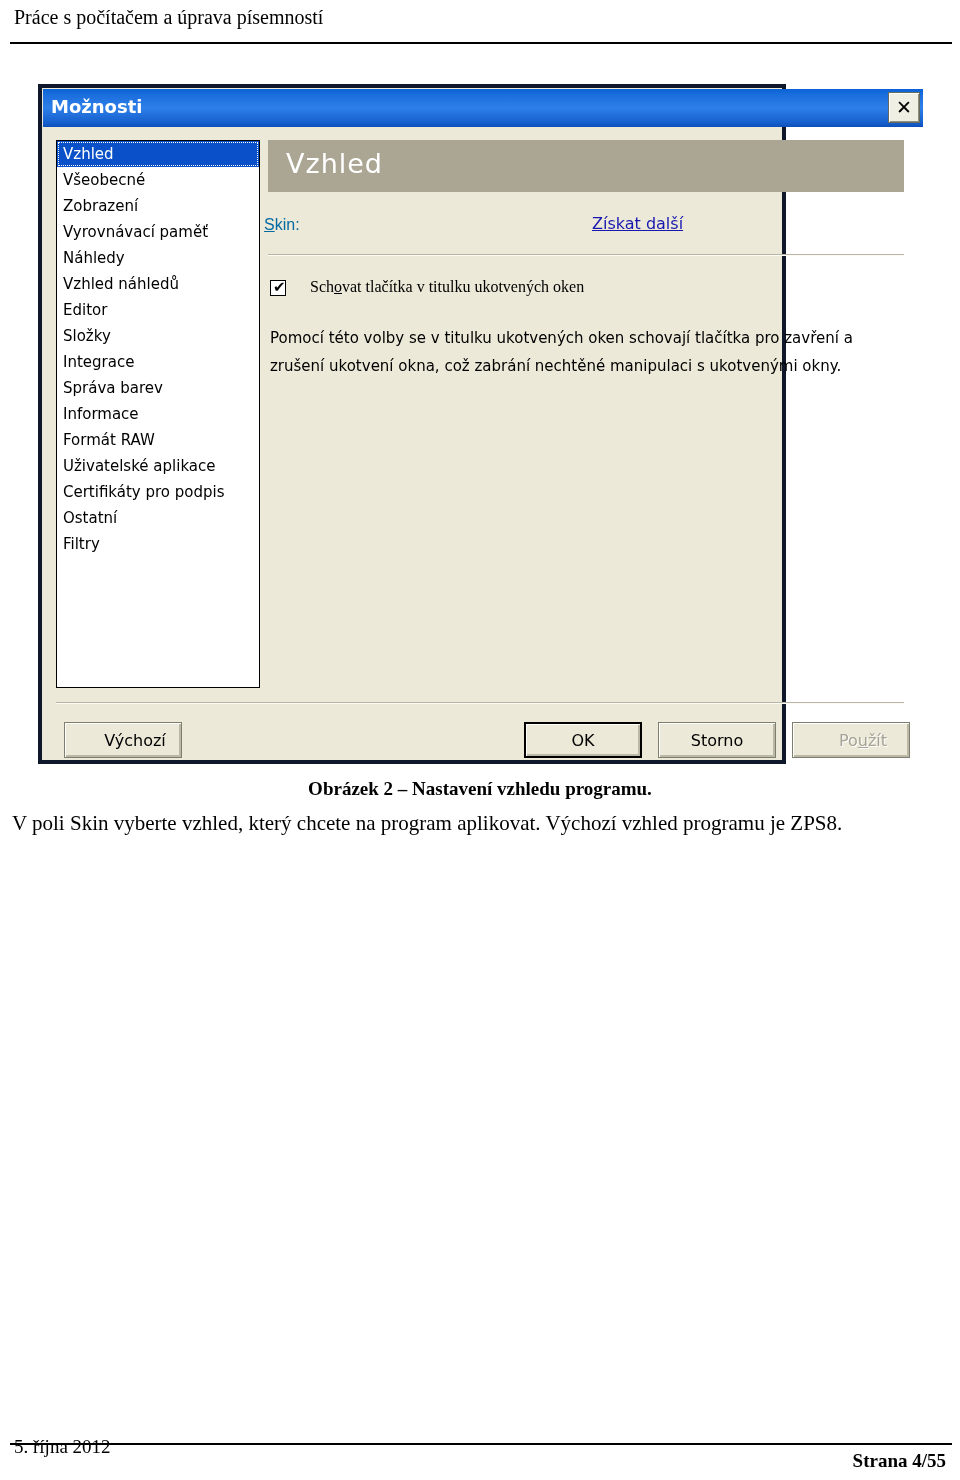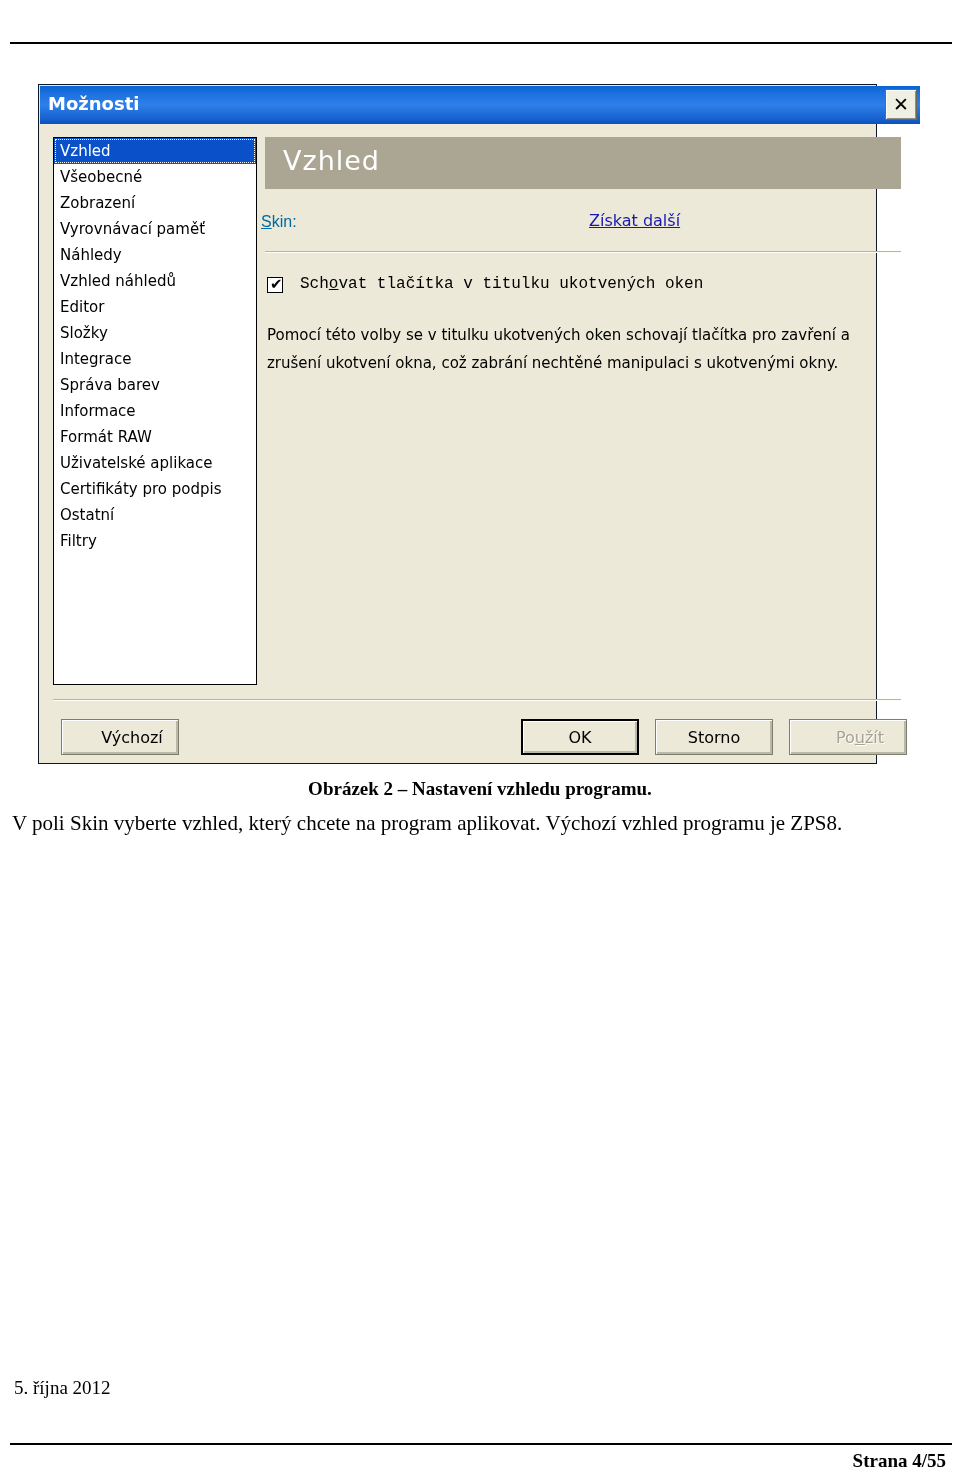--- a/index.html
+++ b/index.html
@@ -35,24 +35,24 @@
     left: 10px; top: 42px;
     width: 942px;
     height: 0;
     border-top: 2px solid #000;
   }
 
   
   .dialog {
     position: absolute;
     left: 38px; top: 84px;
-    width: 839px;
+    width: 748px;
     height: 680px;
     background: #ECE9D8;
-    border: 1px solid #0f172a;
+    border: 4px solid #0f172a;
     box-sizing: border-box;
     font-family: "DejaVu Sans", sans-serif;
   }
   .titlebar {
     position: absolute;
     left: 1px; top: 1px;
     width: 880px;
     height: 38px;
     background: linear-gradient(180deg, #0A63D6 0%, #1C6FDE 18%, #2E7FE8 50%, #1560CE 88%, #0D4FB8 100%);
     box-sizing: border-box;
@@ -224,22 +224,22 @@
   .checkbox .tick {
     position: absolute;
     left: 2px; top: -2px;
     font-family: "DejaVu Sans", sans-serif;
     font-size: 15px;
     line-height: 16px;
     color: #000;
     font-weight: bold;
   }
   .checkbox-label {
-    margin-left: 17px;
-    font-family: Liberation Mono, monospace;
+    margin-left: 24px;
+    font-family: Liberation Serif, serif;
     font-size: 16px;
     color: #000;
     white-space: nowrap;
   }
   .checkbox-label u { text-decoration: underline; }
 
   .desc-text {
     position: absolute;
     left: 228px; top: 236px;
     width: 640px;
@@ -314,38 +314,39 @@
   
   .page-footer-rule {
     position: absolute;
     left: 10px; top: 1443px;
     width: 942px;
     height: 0;
     border-top: 2px solid #000;
   }
   .footer-left {
     position: absolute;
-    left: 14px; top: 1377px;
+    left: 14px; top: 1436px;
     font-family: "Liberation Serif", serif;
     font-size: 19px;
     color: #000;
   }
   .footer-right {
     position: absolute;
     right: 14px; top: 1450px;
     font-family: "Liberation Serif", serif;
     font-size: 19px;
     font-weight: bold;
     color: #000;
   }
 </style>
 </head>
 <body>
 
 <div class="page-header">
+  <div class="page-header-title">Práce s počítačem a úprava písemností</div>
   <div class="page-header-rule"></div>
 </div>
 
 <div class="dialog">
 
   <div class="titlebar">
     <div class="titlebar-text">Možnosti</div>
     <div class="close-btn">
       <div class="close-glyph">✕</div>
     </div>

